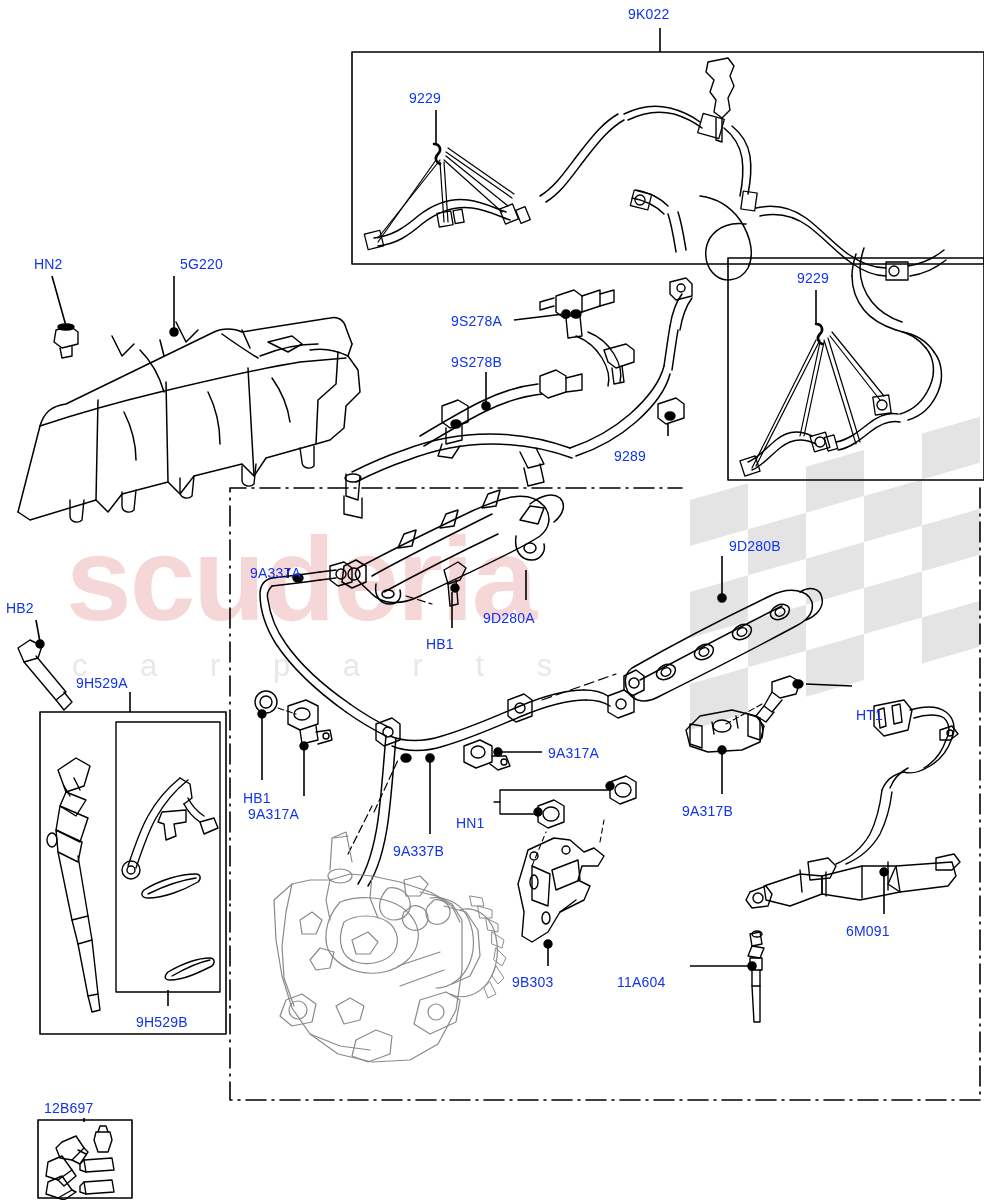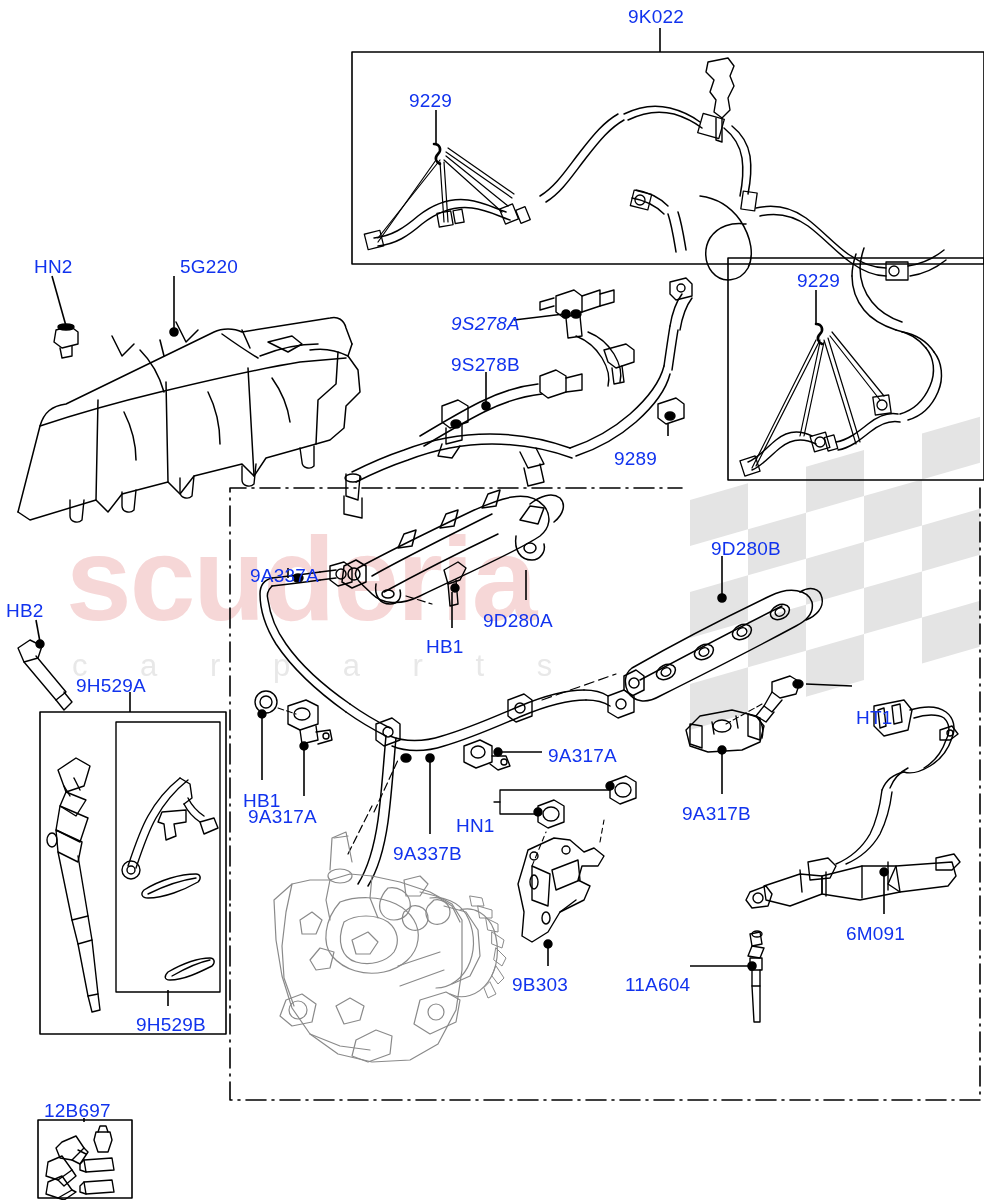--- a/index.html
+++ b/index.html
@@ -1,19 +1,19 @@
 <!DOCTYPE html>
 <html><head>
 <meta charset="utf-8">
 <style>
   html,body{margin:0;padding:0;background:#fff;}
   body{font-family:"Liberation Sans",sans-serif;}
   #stage{position:relative;width:984px;height:1200px;background:#ffffff;overflow:hidden;}
   svg.layer{position:absolute;left:0;top:0;width:984px;height:1200px;}
-  .lbl{position:absolute;color:#1133ee;font-family:"Liberation Sans",sans-serif;font-size:19px;font-weight:400;white-space:nowrap;letter-spacing:.2px;}
+  .lbl{position:absolute;color:#1133ee;font-family:"Liberation Sans",sans-serif;font-size:14px;font-weight:400;white-space:nowrap;letter-spacing:.2px;}
   .wm-s{position:absolute;font-family:"Liberation Sans",sans-serif;font-weight:700;color:#f6d7d7;letter-spacing:-2px;user-select:none;}
   .wm-c{position:absolute;font-family:"Liberation Sans",sans-serif;font-weight:400;color:#e8e8e8;user-select:none;}
 </style>
 </head>
 <body>
 
 <div id="stage">
 
   <div class="wm-s" style="left:66px;top:520px;font-size:118px;line-height:118px;">scuderia</div>
   <div class="wm-c" style="left:72px;top:648px;font-size:31px;letter-spacing:22px;">c a r   p a r t s</div>
@@ -561,35 +561,35 @@
       <path d="M168,1006 L168,990"></path>
       <path d="M84,1118 L84,1122"></path>
     </g>
   </svg>
 
   <div class="lbl" style="left:628px;top:6px;">9K022</div>
   <div class="lbl" style="left:409px;top:90px;">9229</div>
   <div class="lbl" style="left:34px;top:256px;">HN2</div>
   <div class="lbl" style="left:136px;top:256px;margin-left:44px;">5G220</div>
   <div class="lbl" style="left:797px;top:270px;">9229</div>
-  <div class="lbl" style="left:451px;top:313px;font-style:italic;">9S278A</div>
+  <div class="lbl" style="left:451px;top:313px;">9S278A</div>
   <div class="lbl" style="left:451px;top:354px;">9S278B</div>
   <div class="lbl" style="left:614px;top:448px;">9289</div>
   <div class="lbl" style="left:250px;top:565px;text-align:center;">9A337A</div>
-  <div class="lbl" style="left:711px;top:538px;">9D280B</div>
+  <div class="lbl" style="left:729px;top:538px;">9D280B</div>
   <div class="lbl" style="left:483px;top:610px;">9D280A</div>
   <div class="lbl" style="left:426px;top:636px;">HB1</div>
   <div class="lbl" style="left:6px;top:600px;">HB2</div>
   <div class="lbl" style="left:76px;top:675px;">9H529A</div>
   <div class="lbl" style="left:856px;top:679px;margin-top:28px;">HT1</div>
   <div class="lbl" style="left:243px;top:790px;">HB1</div>
   <div class="lbl" style="left:548px;top:745px;">9A317A</div>
   <div class="lbl" style="left:248px;top:806px;">9A317A</div>
   <div class="lbl" style="left:456px;top:799px;margin-top:16px;">HN1</div>
   <div class="lbl" style="left:682px;top:803px;">9A317B</div>
   <div class="lbl" style="left:393px;top:843px;">9A337B</div>
   <div class="lbl" style="left:846px;top:923px;text-align:right;">6M091</div>
   <div class="lbl" style="left:136px;top:1014px;">9H529B</div>
   <div class="lbl" style="left:512px;top:974px;text-align:right;">9B303</div>
-  <div class="lbl" style="left:617px;top:974px;margin-left:8px;">11A604</div>
+  <div class="lbl" style="left:617px;top:974px;">11A604</div>
   <div class="lbl" style="left:44px;top:1100px;">12B697</div>
 
 </div>
 
 </body></html>

